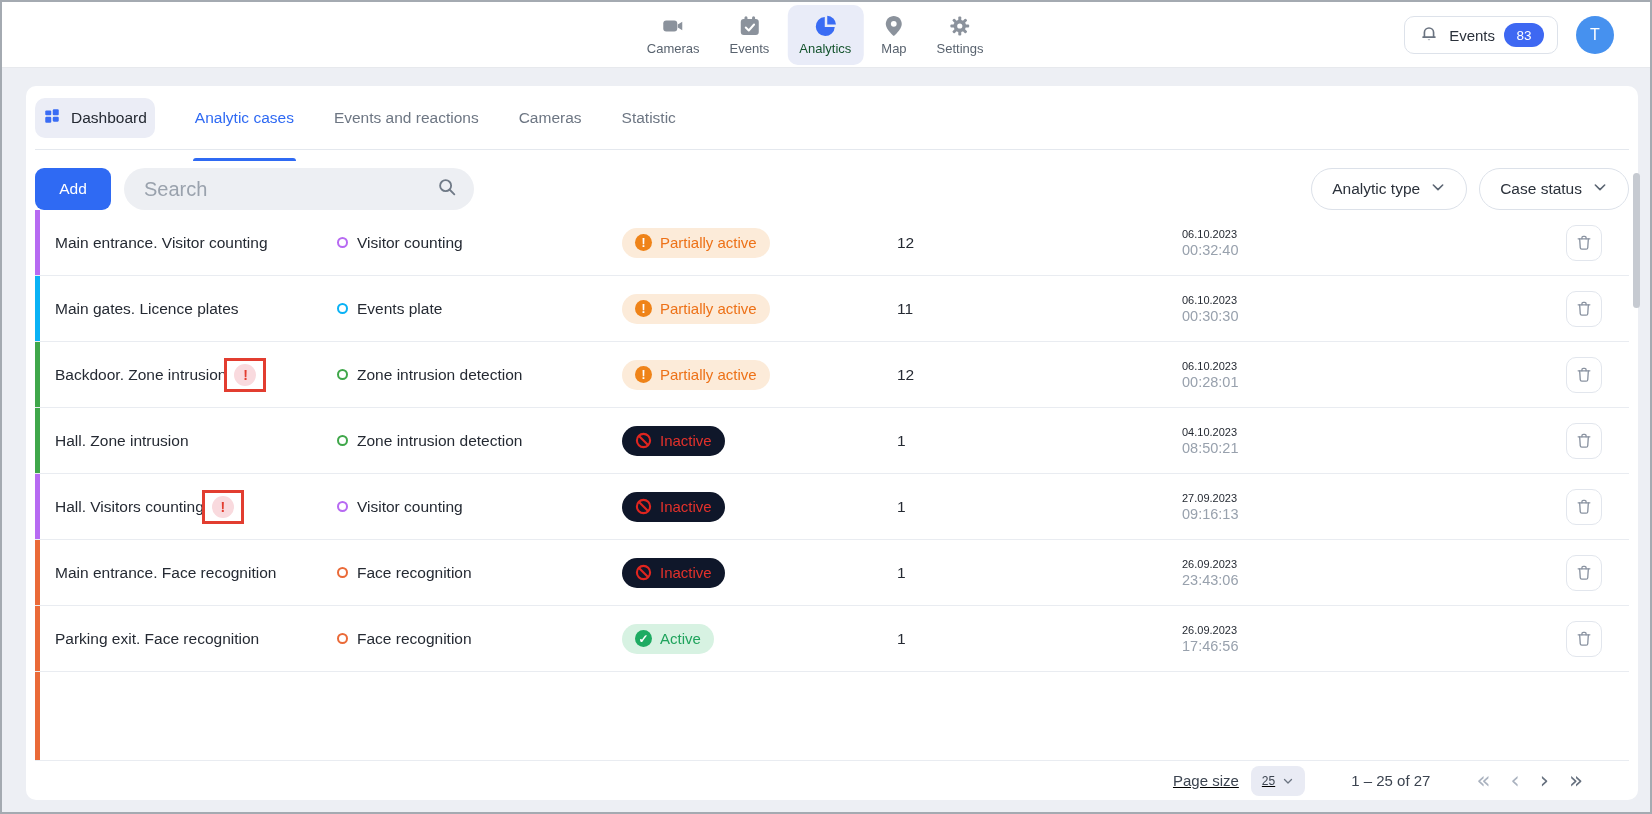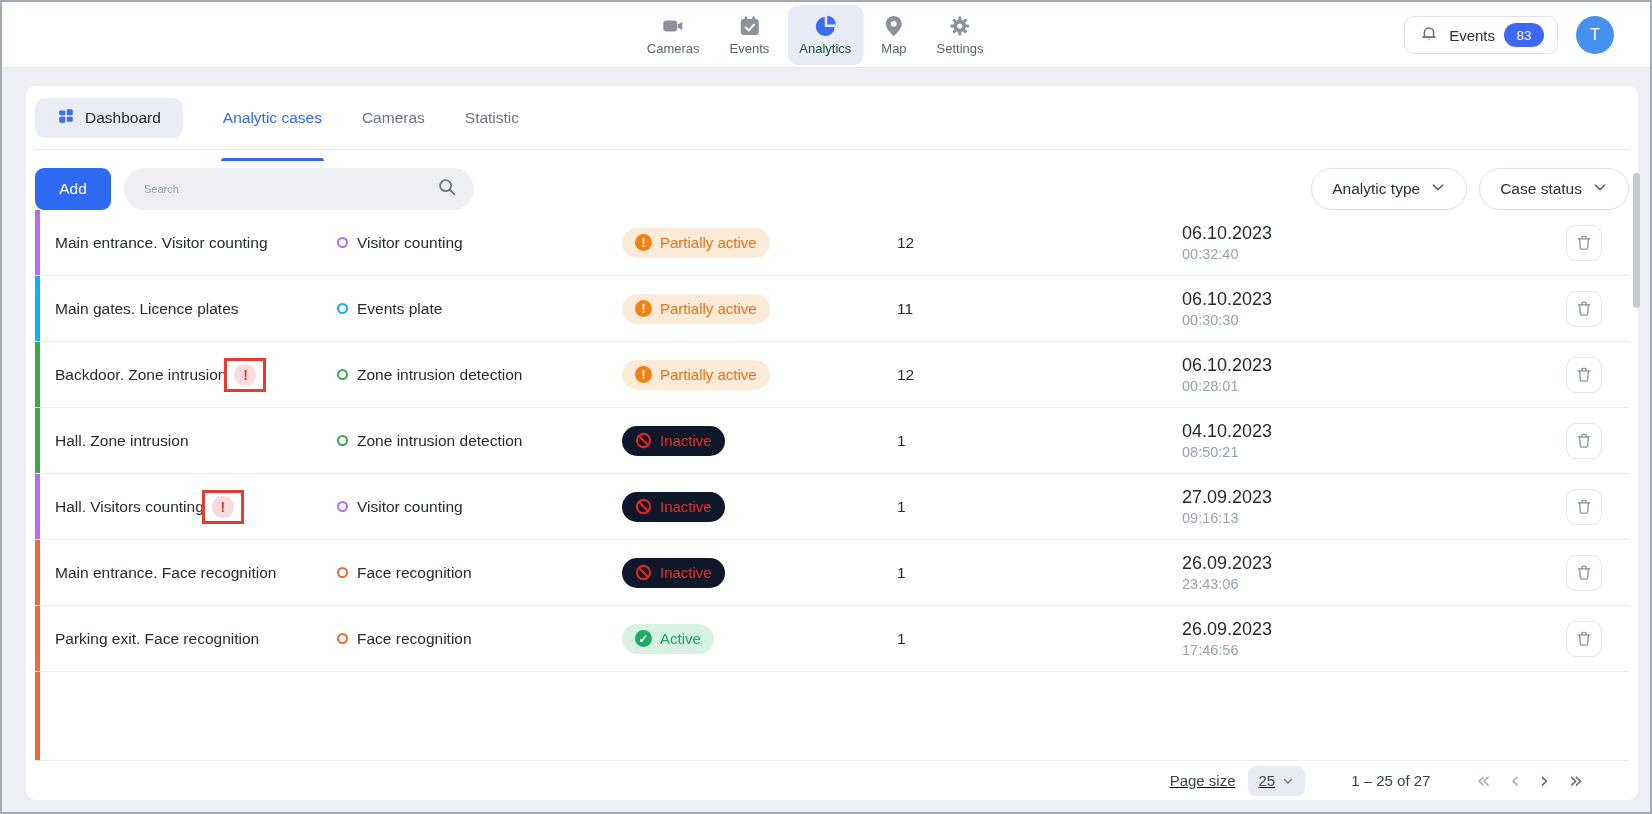--- a/index.html
+++ b/index.html
@@ -29,36 +29,36 @@
   .avatar { width:38px; height:38px; border-radius:50%; background:#4691ef; color:#fff;
             font-size:16px; display:flex; align-items:center; justify-content:center; cursor:pointer; }
 
   
   .card { position:absolute; left:24px; right:12px; top:84px; bottom:12px; background:#fff;
           border-radius:10px; display:flex; flex-direction:column; padding:0 9px; overflow:hidden; }
 
   
   .tabs { height:64px; display:flex; align-items:center; gap:40px; border-bottom:1px solid #e4e8ee;
           padding:0 0 0 0; position:relative; }
-  .dash-pill { display:flex; align-items:center; gap:10px; height:40px; padding:0 22px;
+  .dash-pill { display:flex; align-items:center; gap:10px; height:40px; padding:0 8px;
                background:#ebedf6; border-radius:10px; cursor:pointer; }
   .dash-pill .lbl { font-size:15.5px; color:#242932; }
   .tab { font-size:15.5px; color:#6d7683; cursor:pointer; position:relative; height:84px;
          display:flex; align-items:center; }
   .tab.active { color:#2f6af3; }
   .tab.active::after { content:""; position:absolute; left:-2px; right:-2px; bottom:-1px;
                        height:3px; background:#2f6af3; border-radius:3px 3px 0 0; }
 
   
   .toolbar { margin-top:18px; height:42px; display:flex; align-items:center; }
   .add-btn { width:76px; height:42px; background:#2f6af3; color:#fff; font-size:15.5px;
              border:none; border-radius:9px; cursor:pointer; font-family:inherit; }
   .search { margin-left:13px; width:350px; height:42px; background:#edeff3; border-radius:21px;
             display:flex; align-items:center; padding:0 16px 0 20px; }
-  .search input { flex:1; border:none; background:transparent; outline:none; font-size:11px;
+  .search input { flex:1; border:none; background:transparent; outline:none; font-size:20px;
                   color:#2b313b; font-family:inherit; }
   .search input::placeholder { color:#9aa2ad; }
   .filters { margin-left:auto; display:flex; gap:12px; }
   .filter-pill { display:flex; align-items:center; gap:10px; height:42px; padding:0 20px;
                  border:1px solid #dce1e9; border-radius:21px; background:#fff; cursor:pointer;
                  font-size:15.5px; color:#2b313b; }
 
   
   .thead { margin-top:20px; height:44px; background:#f4f5f9; border-radius:6px;
            display:flex; align-items:center; }
@@ -83,21 +83,21 @@
               border-radius:16px; font-size:15px; }
   .st-badge.partial  { background:#fcebd9; color:#ed7117; }
   .st-badge.inactive { background:#0f172a; color:#e3312b; }
   .st-badge.active   { background:#d7f2e2; color:#1fa35c; }
   .st-dot { width:17px; height:17px; border-radius:50%; display:flex; align-items:center;
             justify-content:center; color:#fff; font-size:12px; font-weight:bold; flex:0 0 auto; }
   .st-badge.partial .st-dot { background:#ef8318; }
   .st-badge.active  .st-dot { background:#1eab62; }
   .cams-txt { font-size:15.5px; color:#252a33; }
   .created-wrap { display:flex; flex-direction:column; gap:2px; }
-  .date-txt { font-size:18px; color:#252a33; }
+  .date-txt { font-size:11px; color:#252a33; }
   .time-txt { font-size:14.5px; color:#98a1ad; }
   .trash-area { width:90px; display:flex; align-items:center; justify-content:center; }
   .trash-btn { width:36px; height:36px; border:1px solid #e2e6ed; border-radius:10px;
                background:#fff; display:flex; align-items:center; justify-content:center;
                cursor:pointer; }
 
   .alert-box { display:inline-flex; align-items:center; justify-content:center;
                border:3px solid #e23d30; padding:3px 7px; margin-left:-2px; }
   .alert-icon { width:22px; height:22px; border-radius:50%; background:#f9dade; color:#e23d30;
                 font-size:14px; font-weight:bold; display:flex; align-items:center;
@@ -105,21 +105,21 @@
 
   .partial-row { flex:1; position:relative; overflow:hidden; min-height:10px; }
   .partial-row .bar { width:5px; }
 
   
   .tfoot { height:40px; border-top:1px solid #e9ecf1; display:flex; align-items:center;
            justify-content:flex-end; padding-right:46px; gap:46px; }
   .psize { display:flex; align-items:center; gap:12px;text-decoration:underline; }
   .psize .lbl { font-size:15px; color:#3c4450; }
   .psize-pill { display:flex; align-items:center; gap:7px; height:30px; padding:0 11px;
-                background:#e9ebf4; border-radius:8px; font-size:15px; color:#3c4450; cursor:pointer; }
+                background:#e9ebf4; border-radius:8px; font-size:12px; color:#3c4450; cursor:pointer; }
   .range { font-size:15px; color:#3c4450; }
   .pager { display:flex; align-items:center; gap:20px; }
   .pg { font-size:23px; line-height:1; cursor:pointer; font-family:"DejaVu Sans", sans-serif; }
   .pg.dim { color:#aab2bf; }
   .pg.on  { color:#66707e; }
 
   .scrollthumb { position:absolute; right:10px; top:171px; width:7px; height:135px;
                  background:#c6cad1; border-radius:4px; cursor:pointer; }
 </style>
 </head>
@@ -223,20 +223,21 @@
             <rect x="3" y="4.5" width="8" height="6.5" rx="1.5"></rect>
             <rect x="13" y="3" width="8" height="8" rx="1.5"></rect>
             <rect x="3" y="13" width="8" height="8" rx="1.5"></rect>
             <rect x="13" y="13" width="8" height="6.5" rx="1.5"></rect>
               </g>
             </svg>
         </span>
         <span class="lbl">Dashboard</span>
       </div>
       <div class="tab active">Analytic cases</div>
+      <div class="tab">Events and reactions</div>
       <div class="tab">Cameras</div>
       <div class="tab">Statistic</div>
     </div>
 
     <div class="toolbar">
       <button class="add-btn">Add</button>
       <div class="search">
         <input type="text" placeholder="Search" style="">
         <span>
           <svg width="22" height="22" viewBox="0 0 24 24" fill="none" stroke="#707a87" stroke-width="2" stroke-linecap="round">

